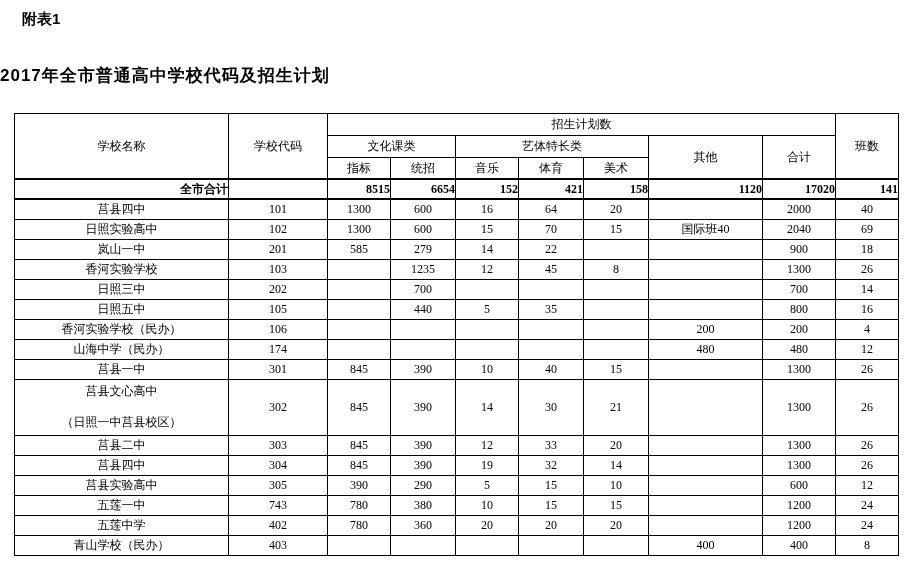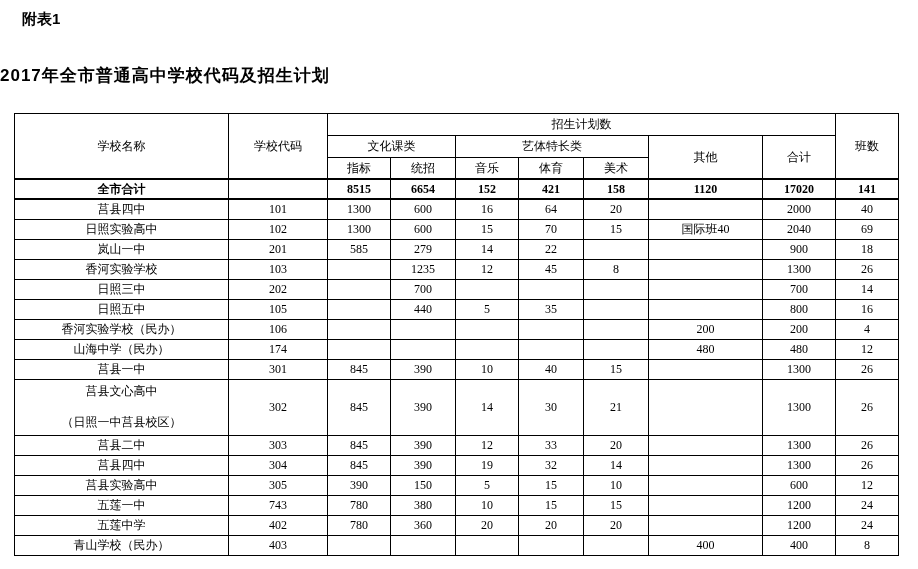--- a/index.html
+++ b/index.html
@@ -26,21 +26,21 @@
     border:1px solid #000;text-align:center;vertical-align:middle;
     padding:0;overflow:hidden;
   }
   table.enroll th{font-weight:normal;}
   tr.hr1 th{height:21px;}
   tr.hr2 th{height:21px;}
   tr.hr3 th{height:20px;}
   tbody tr{height:20px;}
   tr.total-row td{
     font-weight:bold;
-    border-top:2px solid #000;border-bottom:2px solid #000;
+    border-top:2px solid #000;border-bottom:2px solid #000;text-align:right;
   }
   tr.tall-row{height:56px;}
   tr.tall-row .second-line{margin-top:14px;}
 </style>
 </head>
 <body>
 
 <div class="annex-label">附表1</div>
 <div class="doc-title">2017年全市普通高中学校代码及招生计划</div>
 
@@ -235,21 +235,21 @@
         <td>32</td>
         <td>14</td>
         <td></td>
         <td>1300</td>
         <td>26</td>
       </tr>
       <tr>
         <td>莒县实验高中</td>
         <td>305</td>
         <td>390</td>
-        <td>150</td>
+        <td>290</td>
         <td>5</td>
         <td>15</td>
         <td>10</td>
         <td></td>
         <td>600</td>
         <td>12</td>
       </tr>
       <tr>
         <td>五莲一中</td>
         <td>743</td>

